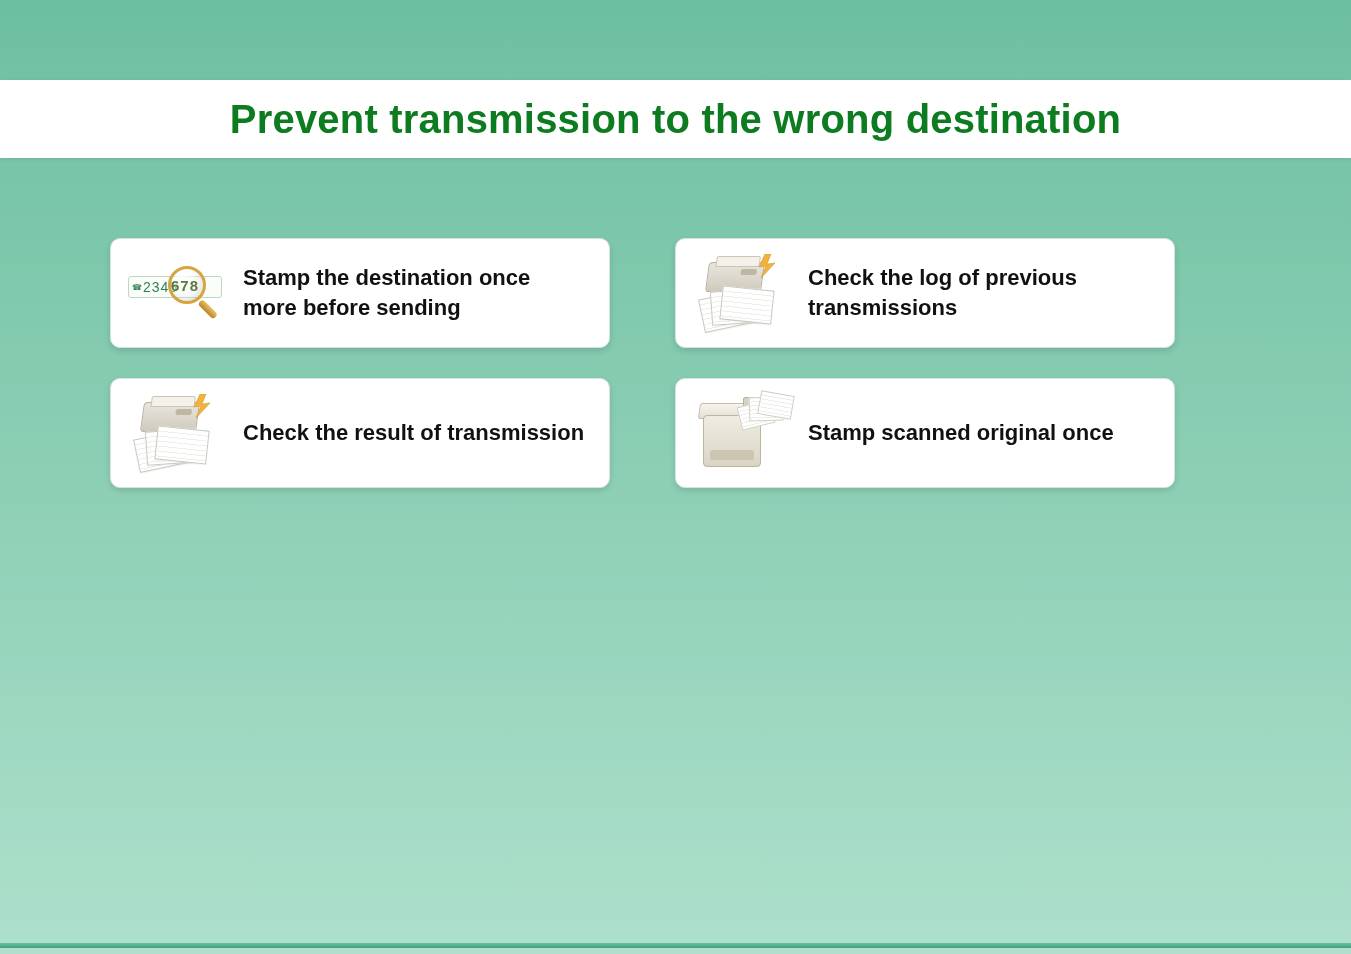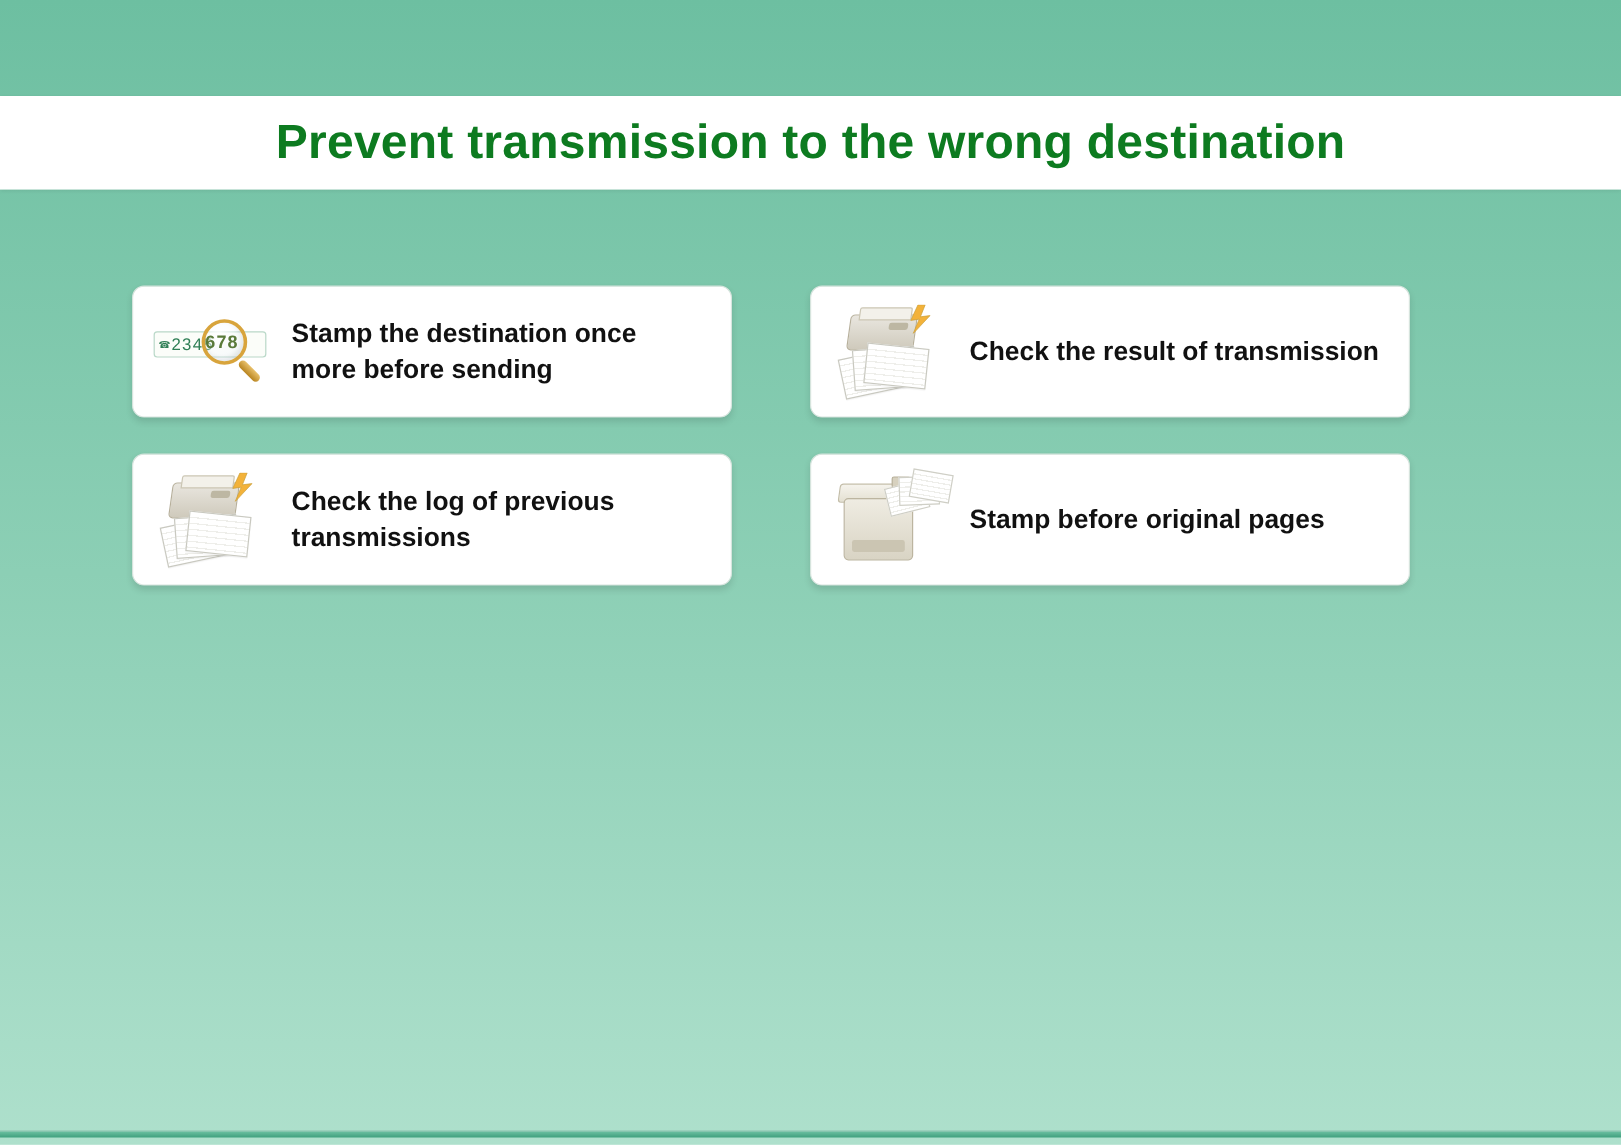--- a/index.html
+++ b/index.html
@@ -223,55 +223,55 @@
             <span></span>
             <span></span>
           </div>
         <div class="bolt">
           <svg viewBox="0 0 20 24">
               <polygon points="8,0 2,13 9,12 4,24 18,9 10,10 14,0" fill="#f3b23a" stroke="#caa03a" stroke-width="0.6"></polygon>
             </svg>
         </div>
       </div>
     </div>
-    <div class="card-label">Check the result of transmission</div>
+    <div class="card-label">Check the log of previous transmissions</div>
   </div>
 
   <div class="card">
     <div class="card-icon">
       <div class="ico-fax-stack">
         <div class="fax">
             <div class="slot"></div>
           </div>
         <div class="papers">
             <span></span>
             <span></span>
             <span></span>
           </div>
         <div class="bolt">
           <svg viewBox="0 0 20 24">
               <polygon points="8,0 2,13 9,12 4,24 18,9 10,10 14,0" fill="#f3b23a" stroke="#caa03a" stroke-width="0.6"></polygon>
             </svg>
         </div>
       </div>
     </div>
-    <div class="card-label">Check the log of previous transmissions</div>
+    <div class="card-label">Check the result of transmission</div>
   </div>
 
   <div class="card">
     <div class="card-icon">
       <div class="ico-copier">
         <div class="top"></div>
         <div class="panel"></div>
         <div class="body"></div>
         <div class="out">
             <span></span>
             <span></span>
             <span></span>
           </div>
       </div>
     </div>
-    <div class="card-label">Stamp before original pages</div>
+    <div class="card-label">Stamp scanned original once</div>
   </div>
 
 </div>
 
 <div class="bottom-rule"></div>
 
 </body></html>

